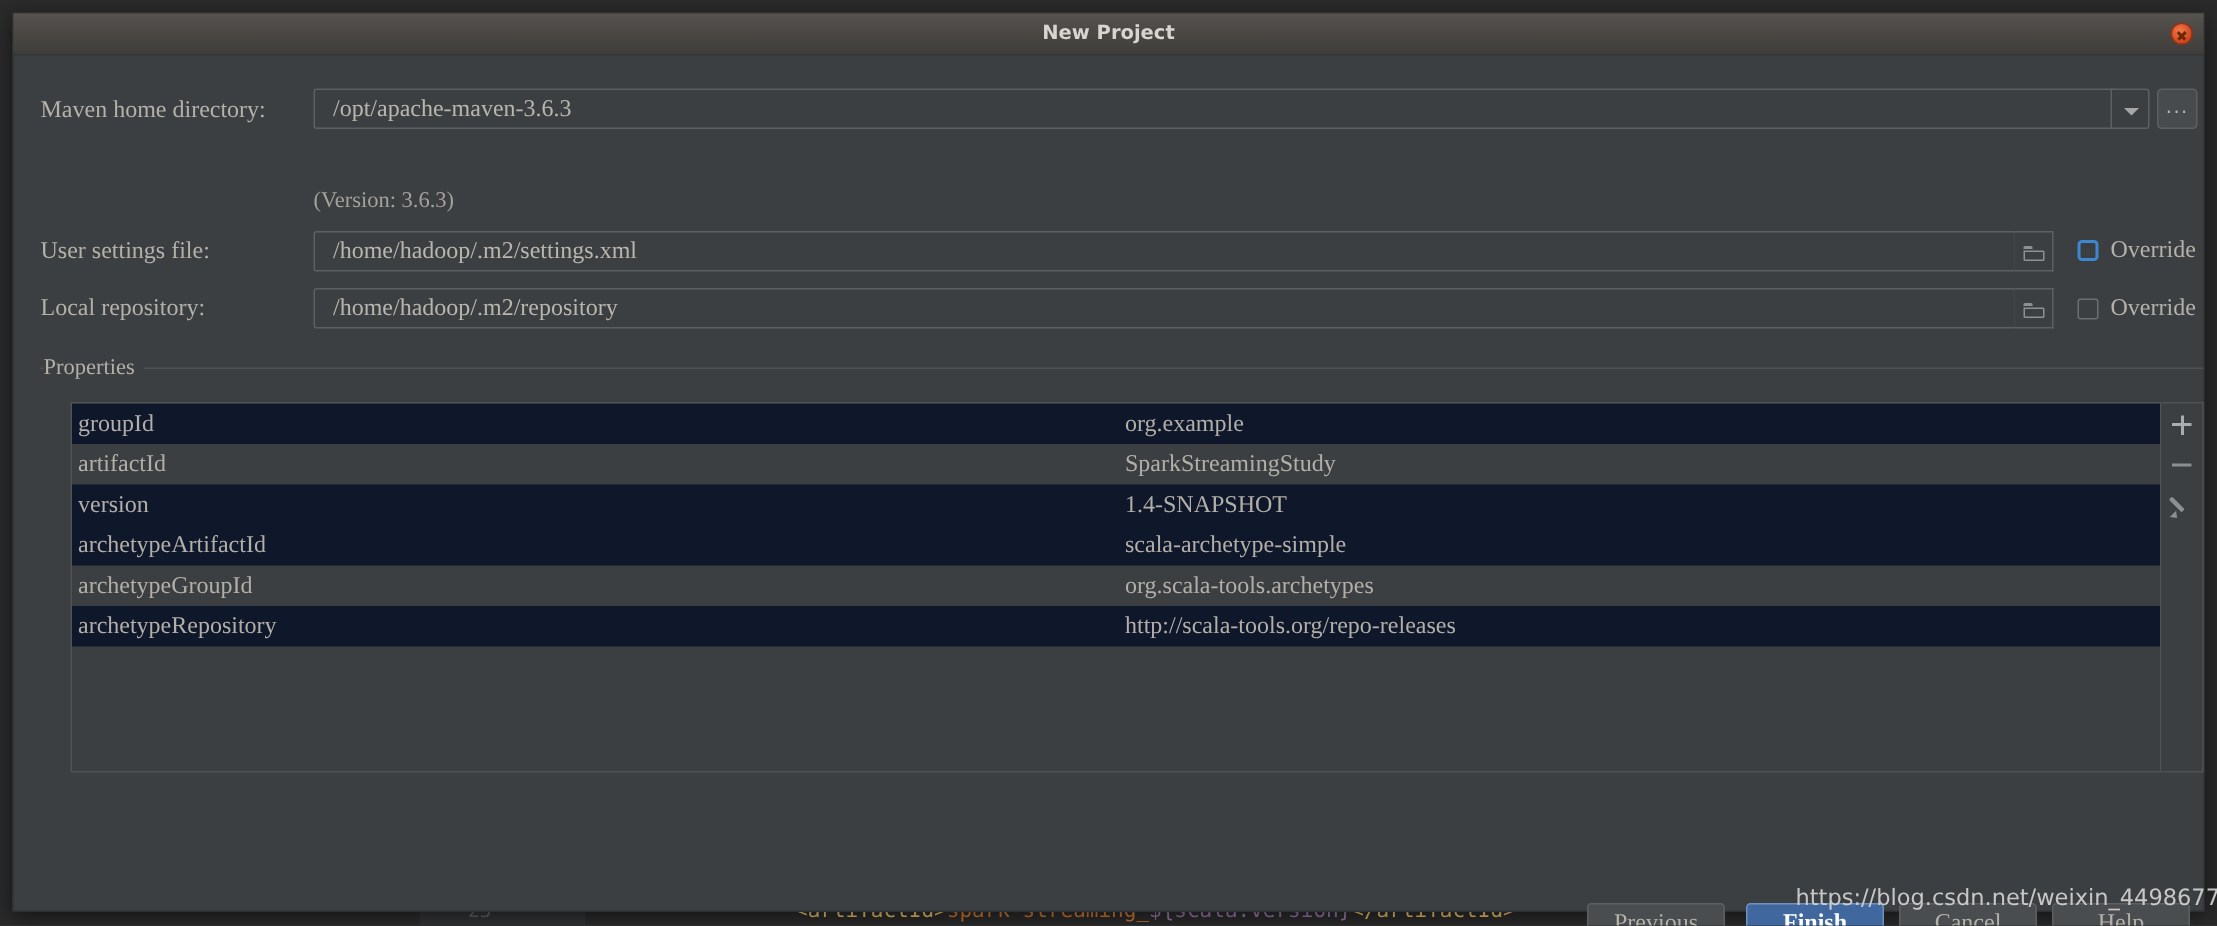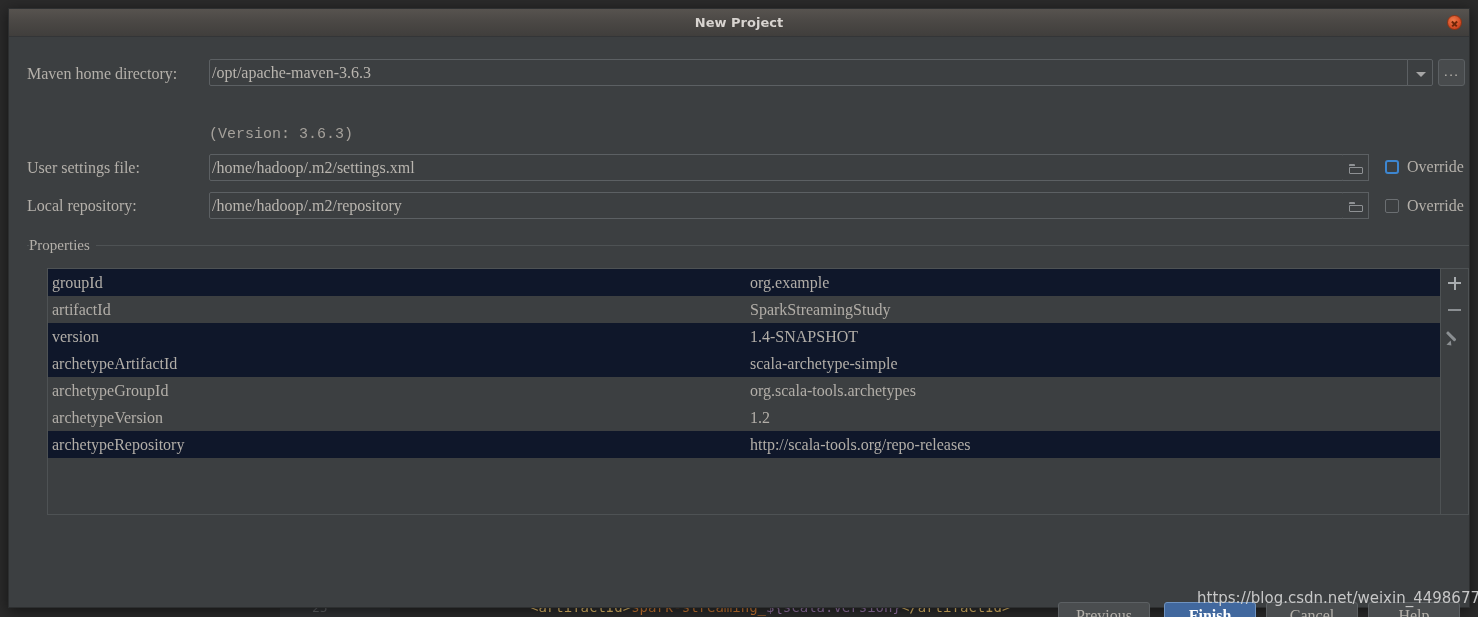--- a/index.html
+++ b/index.html
@@ -67,21 +67,21 @@
   .body{position:relative;height:572px;}
 
   
   .lbl{
     position:absolute;color:#b4b0aa;font-size:16px;line-height:18px;
     font-family:"Liberation Serif","DejaVu Serif",serif;white-space:nowrap;
   }
   .field{
     position:absolute;box-sizing:border-box;height:27px;
     background:#3c3f41;border:1px solid #5c6063;border-radius:2px;
-    color:#b9b5af;font-size:16px;line-height:25px;padding:0 2px;
+    color:#b9b5af;font-size:16px;line-height:25px;padding:0 12px;
     font-family:"Liberation Serif","DejaVu Serif",serif;
     overflow:hidden;white-space:nowrap;
   }
   .combo-arrow{
     position:absolute;box-sizing:border-box;width:26px;height:27px;
     background:#3c3f41;border:1px solid #5c6063;border-left:1px solid #5c6063;border-radius:0 2px 2px 0;
     cursor:pointer;
   }
   .combo-arrow i{
     position:absolute;left:8px;top:12px;width:0;height:0;
@@ -112,21 +112,21 @@
     background:#3c3f41;border:1px solid #6b6f72;border-radius:2px;
   }
   .chk.focus{border:2px solid #3d86d0;border-radius:3px;}
   .chk-lbl{
     position:absolute;left:22px;top:-3px;color:#b4b0aa;font-size:16px;line-height:19px;
     font-family:"Liberation Serif","DejaVu Serif",serif;white-space:nowrap;
   }
 
   .version-note{
     position:absolute;color:#a5a19b;font-size:15px;
-    font-family:Liberation Mono, monospace;
+    font-family:Liberation Serif, serif;
   }
 
   
   .grp-legend{
     position:absolute;left:20px;top:199px;color:#b4b0aa;font-size:15px;line-height:18px;
     font-family:"Liberation Serif","DejaVu Serif",serif;background:#3c3f41;padding-right:6px;z-index:2;
   }
   .grp-line{position:absolute;left:18px;top:208px;width:1442px;height:1px;background:#4e5254;}
 
   .table-wrap{
@@ -252,24 +252,20 @@
           <span class="v">1.4-SNAPSHOT</span>
         </div>
         <div class="row alt">
           <span class="k">archetypeArtifactId</span>
           <span class="v">scala-archetype-simple</span>
         </div>
         <div class="row">
           <span class="k">archetypeGroupId</span>
           <span class="v">org.scala-tools.archetypes</span>
         </div>
-        <div class="row">
-          <span class="k">archetypeVersion</span>
-          <span class="v">1.2</span>
-        </div>
         <div class="row alt">
           <span class="k">archetypeRepository</span>
           <span class="v">http://scala-tools.org/repo-releases</span>
         </div>
       </div>
 
       <div class="side-toolbar">
         <div class="tb-btn ic-plus"></div>
         <div class="tb-btn ic-minus"></div>
         <div class="tb-btn ic-pencil"></div>

